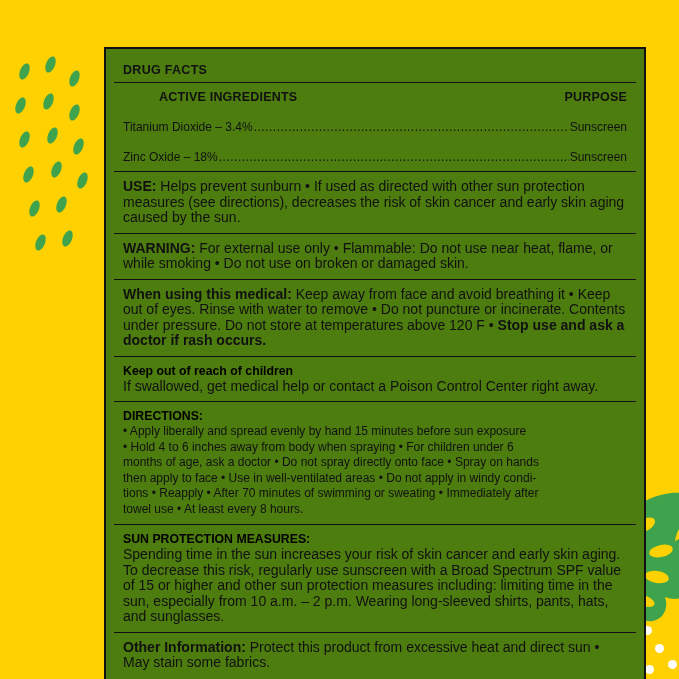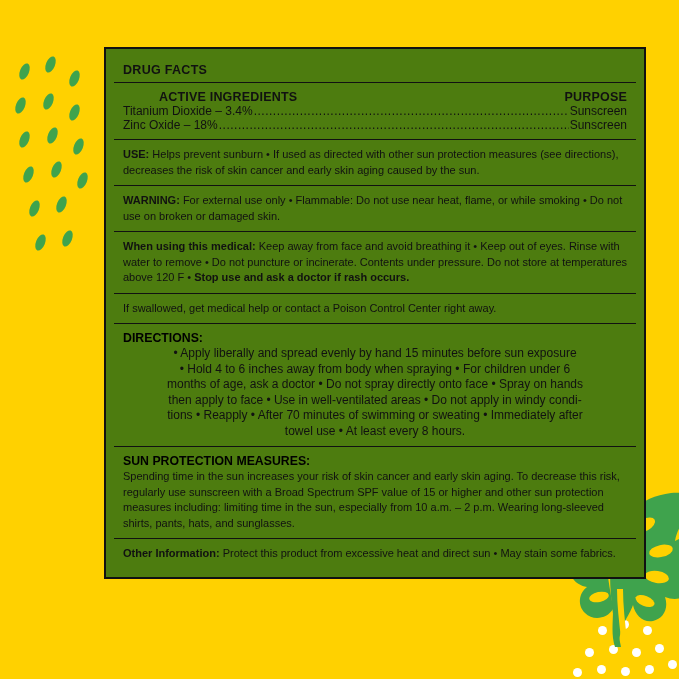--- a/index.html
+++ b/index.html
@@ -82,51 +82,51 @@
     letter-spacing: .2px;
     margin-left: 36px;
   }
   .ing {
     display: flex;
     align-items: baseline;
     font-size: 12px;
     color: #111;
     white-space: nowrap;
     overflow: hidden;
+    margin-top: 16px;
   }
   .ing .nm { flex: 0 0 auto; }
   .ing .dots {
     flex: 1 1 auto;
     overflow: hidden;
     white-space: nowrap;
     margin: 0 1px;
     font-size: 12px;
     letter-spacing: .5px;
     color: #111;
   }
   .ing .pp { flex: 0 0 auto; }
 
   p.body {
     margin: 0;
-    font-size: 11px;
+    font-size: 14px;
     line-height: 15.5px;
     color: #111;
   }
   .lbl { font-weight: bold; }
   .sub {
     font-weight: bold;
     font-size: 12.3px;
     margin: 0 0 1px 0;
   }
   .bulletline {
     margin: 0;
     font-size: 12px;
     line-height: 15.5px;
     color: #111;
-    text-align: center;
   }
   .shake {
     font-weight: bold;
     font-size: 12.2px;
     margin: 0 0 1px 0;
   }
 </style>
 </head>
 <body>
 
@@ -212,20 +212,21 @@
 
   <div class="sec thin">
     <p class="body"><span class="lbl">WARNING:</span> <span>For external use only • Flammable: Do not use near heat, flame, or while smoking • Do not use on broken or damaged skin.</span></p>
   </div>
 
   <div class="sec thin">
     <p class="body"><span class="lbl">When using this medical:</span> <span>Keep away from face and avoid breathing it • Keep out of eyes. Rinse with water to remove • Do not puncture or incinerate. Contents under pressure. Do not store at temperatures above 120 F • </span><span class="lbl">Stop use and ask a doctor if rash occurs.</span></p>
   </div>
 
   <div class="sec thin">
+    <p class="sub">Keep out of reach of children</p>
     <p class="body">If swallowed, get medical help or contact a Poison Control Center right away.</p>
   </div>
 
   <div class="sec thin">
     <p class="sub">DIRECTIONS:</p>
     <p class="bulletline">• Apply liberally and spread evenly by hand 15 minutes before sun exposure</p>
     <p class="bulletline">• Hold 4 to 6 inches away from body when spraying • For children under 6</p>
     <p class="bulletline">months of age, ask a doctor • Do not spray directly onto face • Spray on hands</p>
     <p class="bulletline">then apply to face • Use in well-ventilated areas • Do not apply in windy condi-</p>
     <p class="bulletline">tions • Reapply • After 70 minutes of swimming or sweating • Immediately after</p>

